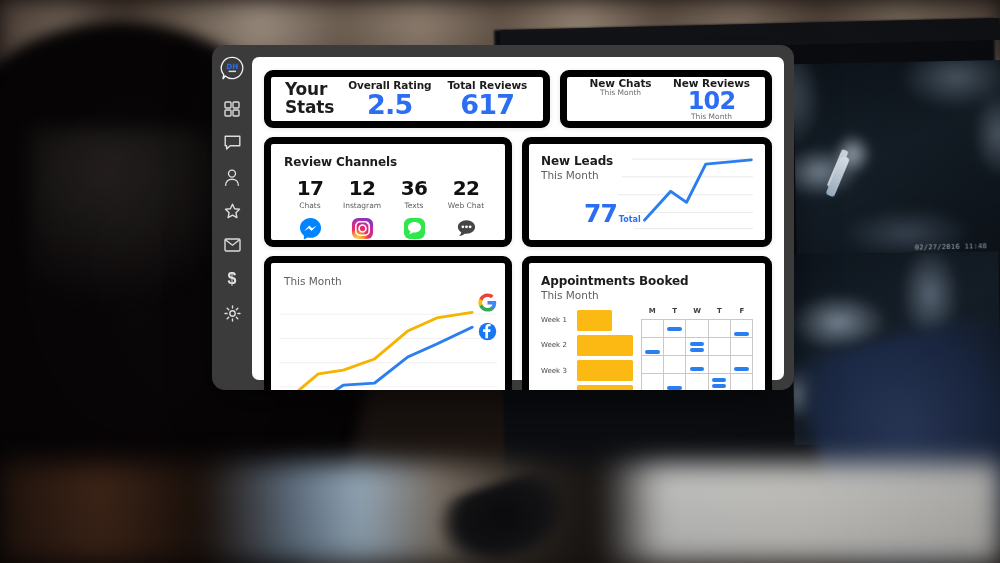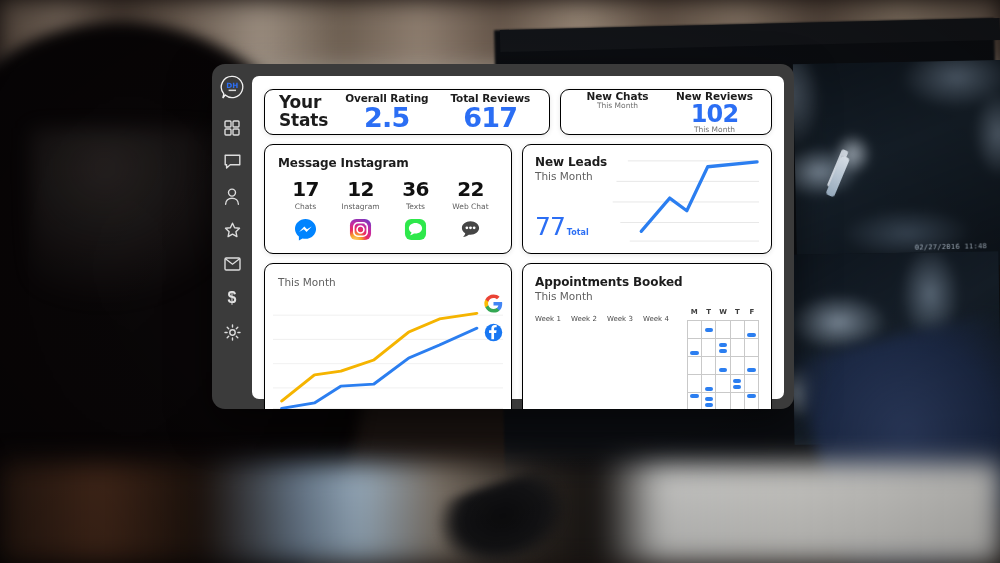--- a/index.html
+++ b/index.html
@@ -111,21 +111,21 @@
     background: radial-gradient(ellipse at 50% 40%, #0b0b0d 0%, #141416 50%, rgba(20,20,22,0) 74%);
     transform: rotate(-18deg); filter: blur(5px);
   }
   .bg-vig {
     position: absolute; inset: 0;
     background: radial-gradient(ellipse at 50% 48%, rgba(0,0,0,0) 42%, rgba(0,0,0,.34) 100%);
   }
 
   
   #app-window {
-    position: absolute; left: 212px; top: 64px; width: 582px; height: 345px;
+    position: absolute; left: 212px; top: 45px; width: 582px; height: 345px;
     background: #3b3b3b;
     border-radius: 13px;
     box-shadow: 0 16px 42px rgba(0,0,0,.55);
     display: flex; overflow: hidden;
   }
 
   
   #sidebar {
     width: 40px; flex: 0 0 40px;
     display: flex; flex-direction: column; align-items: center;
@@ -145,21 +145,21 @@
   
   #dashboard {
     flex: 1; margin: 12px 10px 10px 0;
     background: #fff; border-radius: 7px;
     padding: 13px 12px 12px 12px;
     display: flex; flex-direction: column; gap: 9px;
   }
   .row { display: flex; gap: 10px; }
   .card {
     background: #fff; border-radius: 9px;
-    border: 1px solid #000000;
+    border: 7px solid #000000;
     box-shadow: 0 1px 5px rgba(0,0,0,.10);
   }
 
   
   .row1 { height: 72px; }
   .stats-card {
     flex: 0 0 286px; display: flex; align-items: center;
     padding: 0 14px; gap: 14px;
   }
   .your-stats {
@@ -192,34 +192,34 @@
     font-size: 20px; font-weight: 700; color: #111; letter-spacing: -.6px;
     line-height: 1;
   }
   .chan-label { font-size: 7.5px; color: #5e5e5e; margin-top: 3px; }
   .chan-icon { margin-top: 7px; display: flex; justify-content: center; }
 
   .leads-card { flex: 1; padding: 10px 12px 8px 12px; display: flex; position: relative; }
   .leads-left { width: 86px; flex: 0 0 86px; display: flex; flex-direction: column;
                 justify-content: space-between; padding-bottom: 6px; z-index: 2; }
   .leads-total { display: flex; align-items: baseline; gap: 2px; }
-  .leads-num { font-size: 25px; font-weight: 400; color: #2b6ef4; letter-spacing: -1px; line-height: 1; }
+  .leads-num { font-size: 25px; font-weight: 700; color: #2b6ef4; letter-spacing: -1px; line-height: 1; margin-left: 43px; }
   .leads-tot-lbl { font-size: 8px; font-weight: 700; color: #2b6ef4; }
   .leads-chart { flex: 1; position: relative; margin-left: -14px; }
 
   
   .row3 { flex: 1; }
   .review-card { flex: 0 0 248px; padding: 11px 13px; position: relative; }
   .review-chart { position: absolute; left: 8px; right: 8px; top: 40px; bottom: 8px; }
   .review-logos { position: absolute; right: 8px; top: 30px; display: flex;
                   flex-direction: column; gap: 6px; align-items: center; }
 
   .appt-card { flex: 1; padding: 11px 12px; display: flex; flex-direction: column; }
   .appt-body { display: flex; flex: 1; gap: 8px; margin-top: 6px; }
-  .appt-bars { flex: 0 0 92px; display: flex; flex-direction: row;
+  .appt-bars { flex: 0 0 92px; display: flex; flex-direction: column;
                justify-content: space-around; padding-bottom: 2px; }
   .appt-bar-row { display: flex; align-items: center; gap: 6px; height: 22px; }
   .appt-week { font-size: 7px; color: #4a4a4a; width: 30px; flex: 0 0 30px; }
   .appt-bar { height: 21px; background: #fcb813; border-radius: 1.5px; }
   .appt-cal { flex: 1; display: flex; flex-direction: column; }
   .cal-head { display: flex; height: 12px; }
   .cal-head div { flex: 1; text-align: center; font-size: 7px; color: #3d3d3d; font-weight: 600; }
   .cal-grid { flex: 1; display: grid; grid-template-columns: repeat(5,1fr);
               grid-template-rows: repeat(5,1fr);
               border-top: 1px solid #c9c9c9; border-left: 1px solid #c9c9c9; }
@@ -354,21 +354,21 @@
           <div class="stat-label">New Reviews</div>
           <div class="stat-val sm">102</div>
           <div class="stat-sub">This Month</div>
         </div>
       </div>
     </section>
 
     <section class="row row2">
 
       <div class="card msg-card">
-        <div class="card-title">Message Instagram</div>
+        <div class="card-title">Review Channels</div>
 
         <div class="chan-row">
 
           <div class="chan">
             <div class="chan-num">17</div>
             <div class="chan-label">Chats</div>
             <div class="chan-icon">
               <svg width="23" height="23" viewBox="0 0 24 24">
                 <path d="M12 1C5.9 1 1 5.6 1 11.3c0 3.2 1.6 6.1 4.1 8v4.1l3.8-2.1c1 .3 2 .4 3.1.4 6.1 0 11-4.6 11-10.3S18.1 1 12 1z" fill="#0084ff"></path>
                 <path d="M5.3 14.6l5.5-5.8 2.8 2.9 4.9-2.9-5.4 5.8-2.8-2.9z" fill="#fff"></path>

